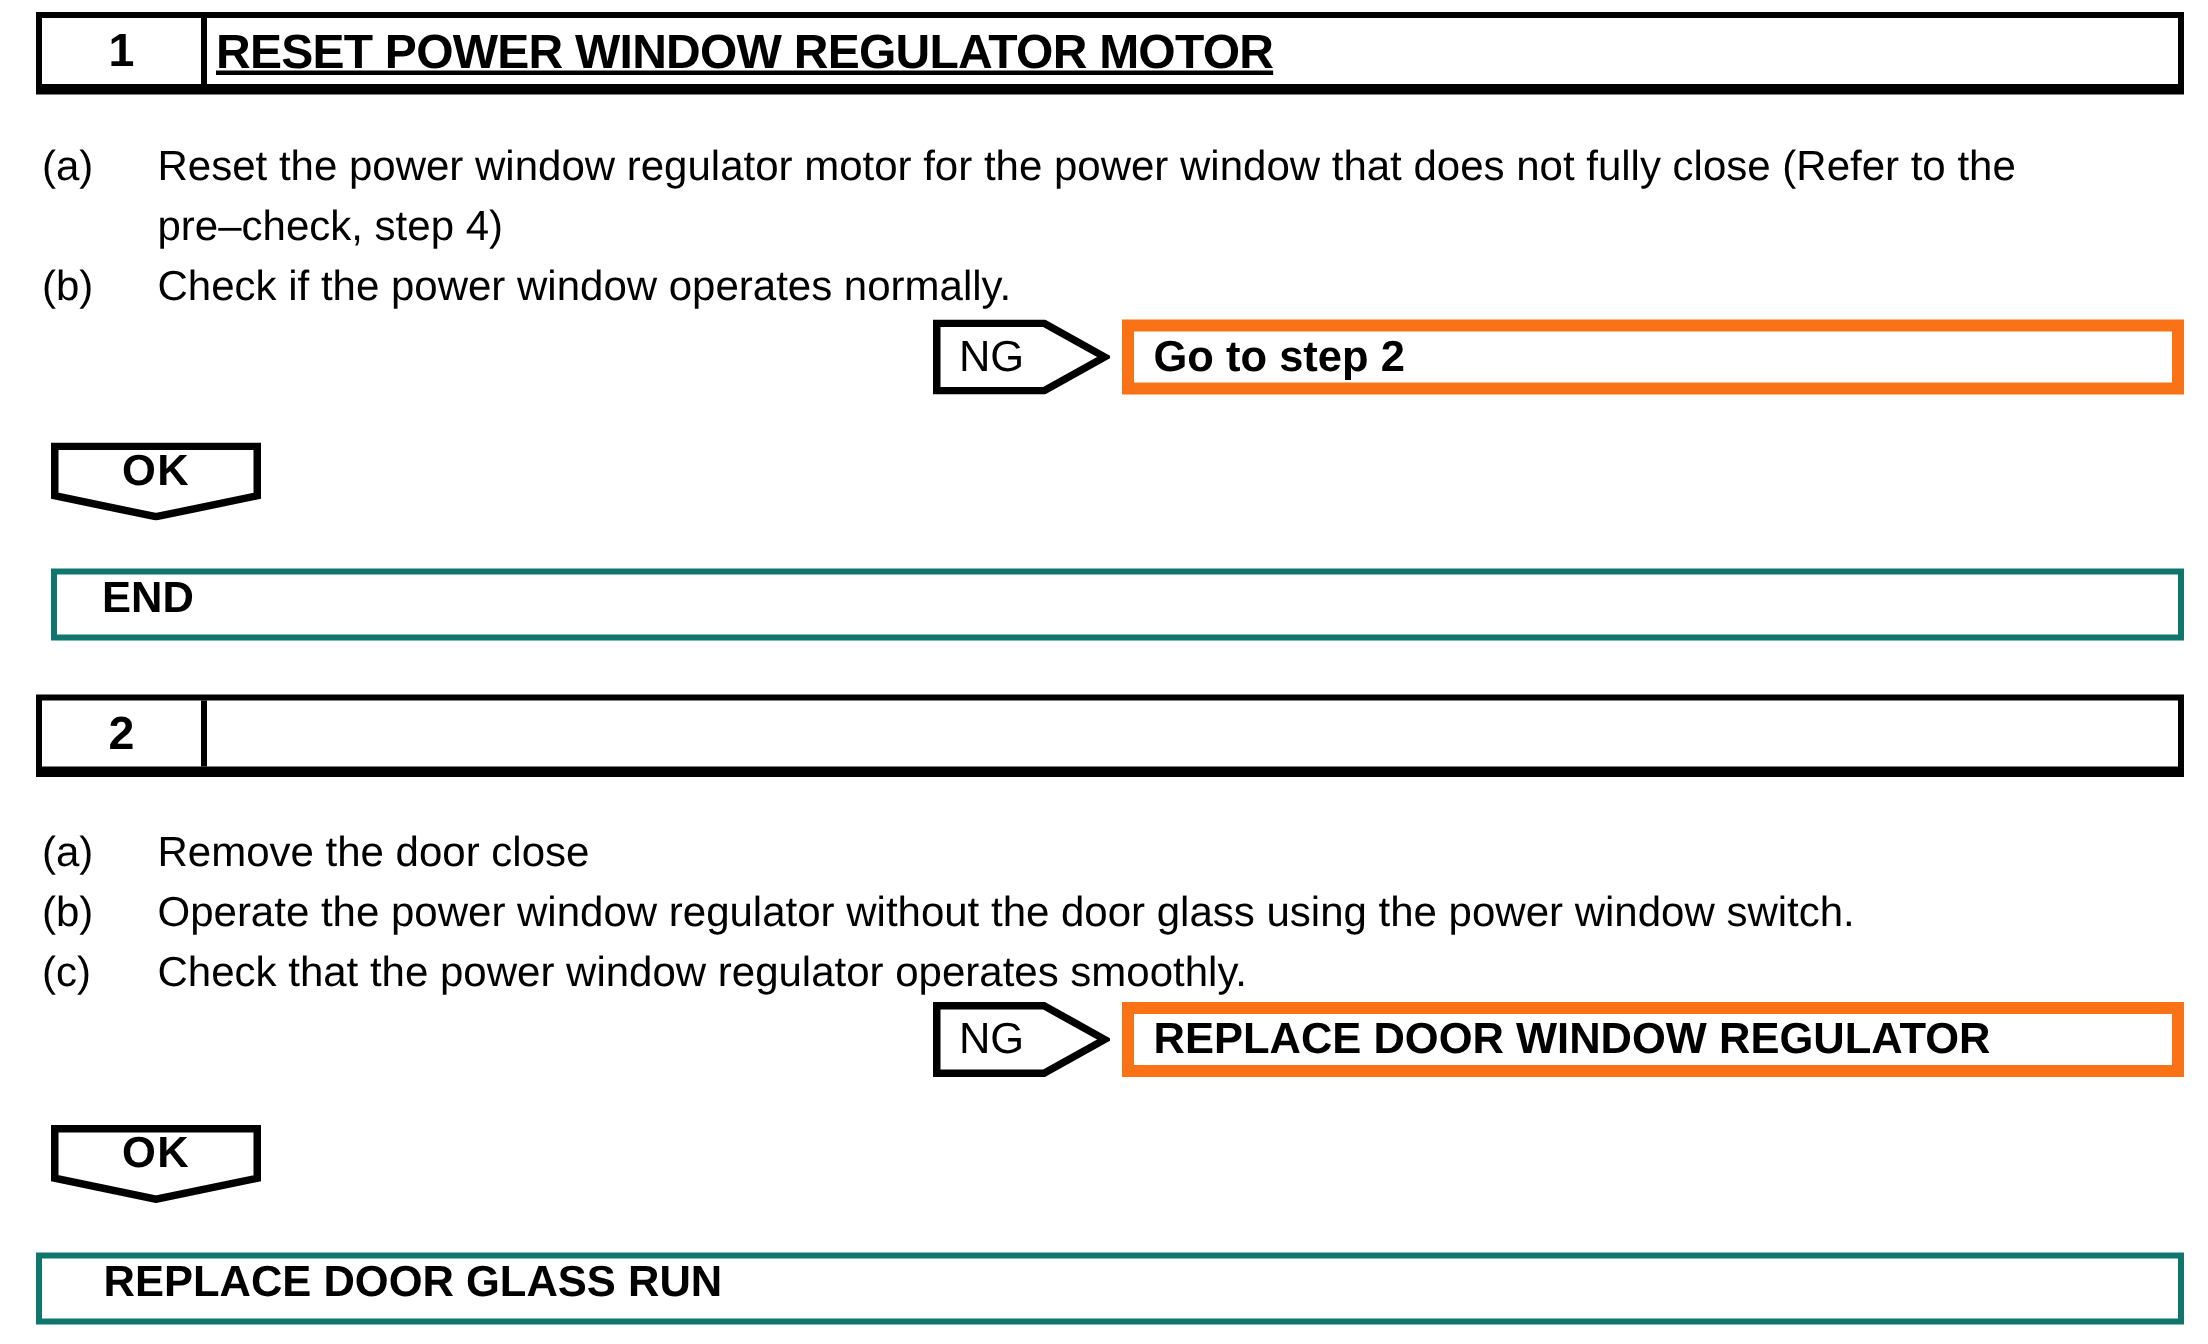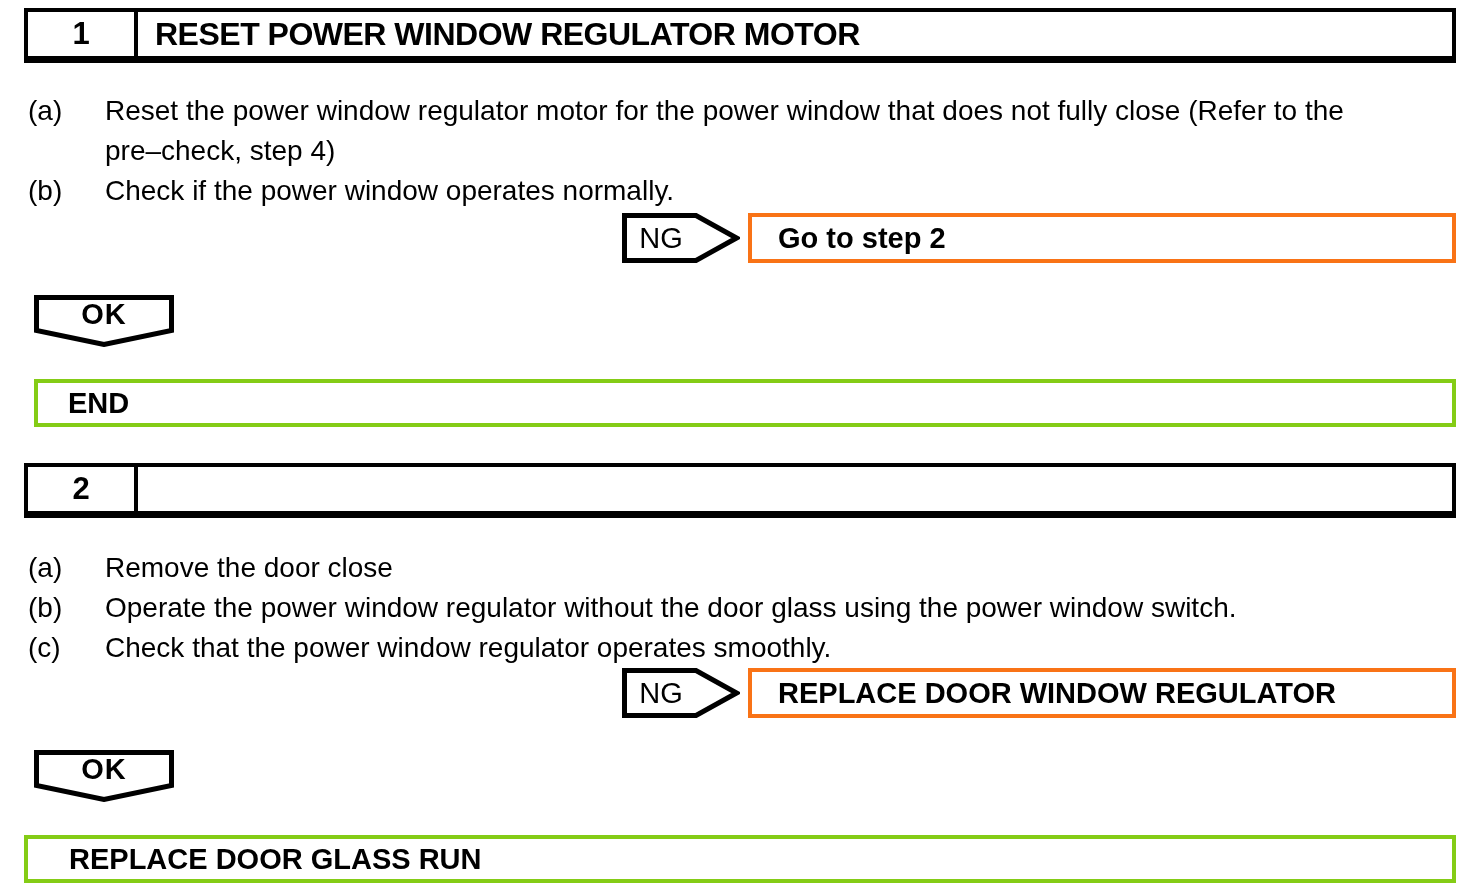--- a/index.html
+++ b/index.html
@@ -6,50 +6,50 @@
   html,body { background:#ffffff; }
   body { font-family:"Liberation Sans", sans-serif; color:#000; }
   .page { position:relative; width:1472px; height:896px; background:#fff; overflow:hidden; }
 
   
   .step-header { display:flex; margin-left:24px; margin-right:16px;
                  border:4px solid #000; border-bottom-width:7px; height:55px; background:#fff; }
   .step-num   { width:110px; flex:0 0 auto; border-right:4px solid #000;
                 display:flex; align-items:center; justify-content:center;
                 font-weight:700; font-size:31px; }
-  .step-title { flex:1; display:flex; align-items:center; padding-left:17px;
-                font-weight:700; font-size:32px; letter-spacing:-0.5px; white-space:nowrap; overflow:hidden; }
+  .step-title { flex:1; display:flex; align-items:center; padding-left:6px;
+                font-weight:700; font-size:32px; letter-spacing:-0.5px; white-space:nowrap; overflow:hidden;text-decoration:underline; }
 
   
   .instr { margin-left:24px; margin-right:16px; font-size:28px; }
   .instr-row { display:flex; line-height:40px; }
   .instr-label { width:81px; flex:0 0 auto; padding-left:4px; }
   .instr-text { white-space:nowrap; }
 
   
   .ng-row { display:flex; height:50px; margin-left:622px; margin-right:16px; }
   .ng-tag { position:relative; width:118px; height:50px; flex:0 0 auto; }
   .ng-tag svg { display:block; }
   .ng-label { position:absolute; left:0; top:0; width:78px; height:50px;
               display:flex; align-items:center; justify-content:center;
               font-weight:400; font-size:29px; }
-  .ng-result { flex:1; margin-left:8px; border:4px solid #f97316;
-               display:flex; align-items:center; padding-left:26px;
+  .ng-result { flex:1; margin-left:8px; border:8px solid #f97316;
+               display:flex; align-items:center; padding-left:13px;
                font-weight:700; font-size:29px; white-space:nowrap; overflow:hidden; }
 
   
   .ok-banner { position:relative; width:140px; height:52px; margin-left:23px; }
   .ok-banner svg { display:block; }
   .ok-label { position:absolute; left:0; top:0; width:100%; height:38px;
               display:flex; align-items:center; justify-content:center;
               font-weight:700; font-size:29px; letter-spacing:1px; }
 
   
-  .result-box { margin-left:24px; margin-right:16px; border:4px solid #84cc16; height:48px;
-                display:flex; align-items:center; padding-left:30px;
+  .result-box { margin-left:24px; margin-right:16px; border:4px solid #0f766e; height:48px;
+                display:flex; align-items:flex-start; padding-left:30px;
                 font-weight:700; font-size:29px; white-space:nowrap; overflow:hidden; }
 
   
   .mt8  { margin-top:8px; }
   .mt28 { margin-top:28px; }
   .mt2  { margin-top:2px; }
   .mt32 { margin-top:32px;margin-left:34px; }
   .mt33 { margin-top:33px;padding-left:41px; }
   .mt36 { margin-top:36px; }
   .mt30 { margin-top:30px; }

